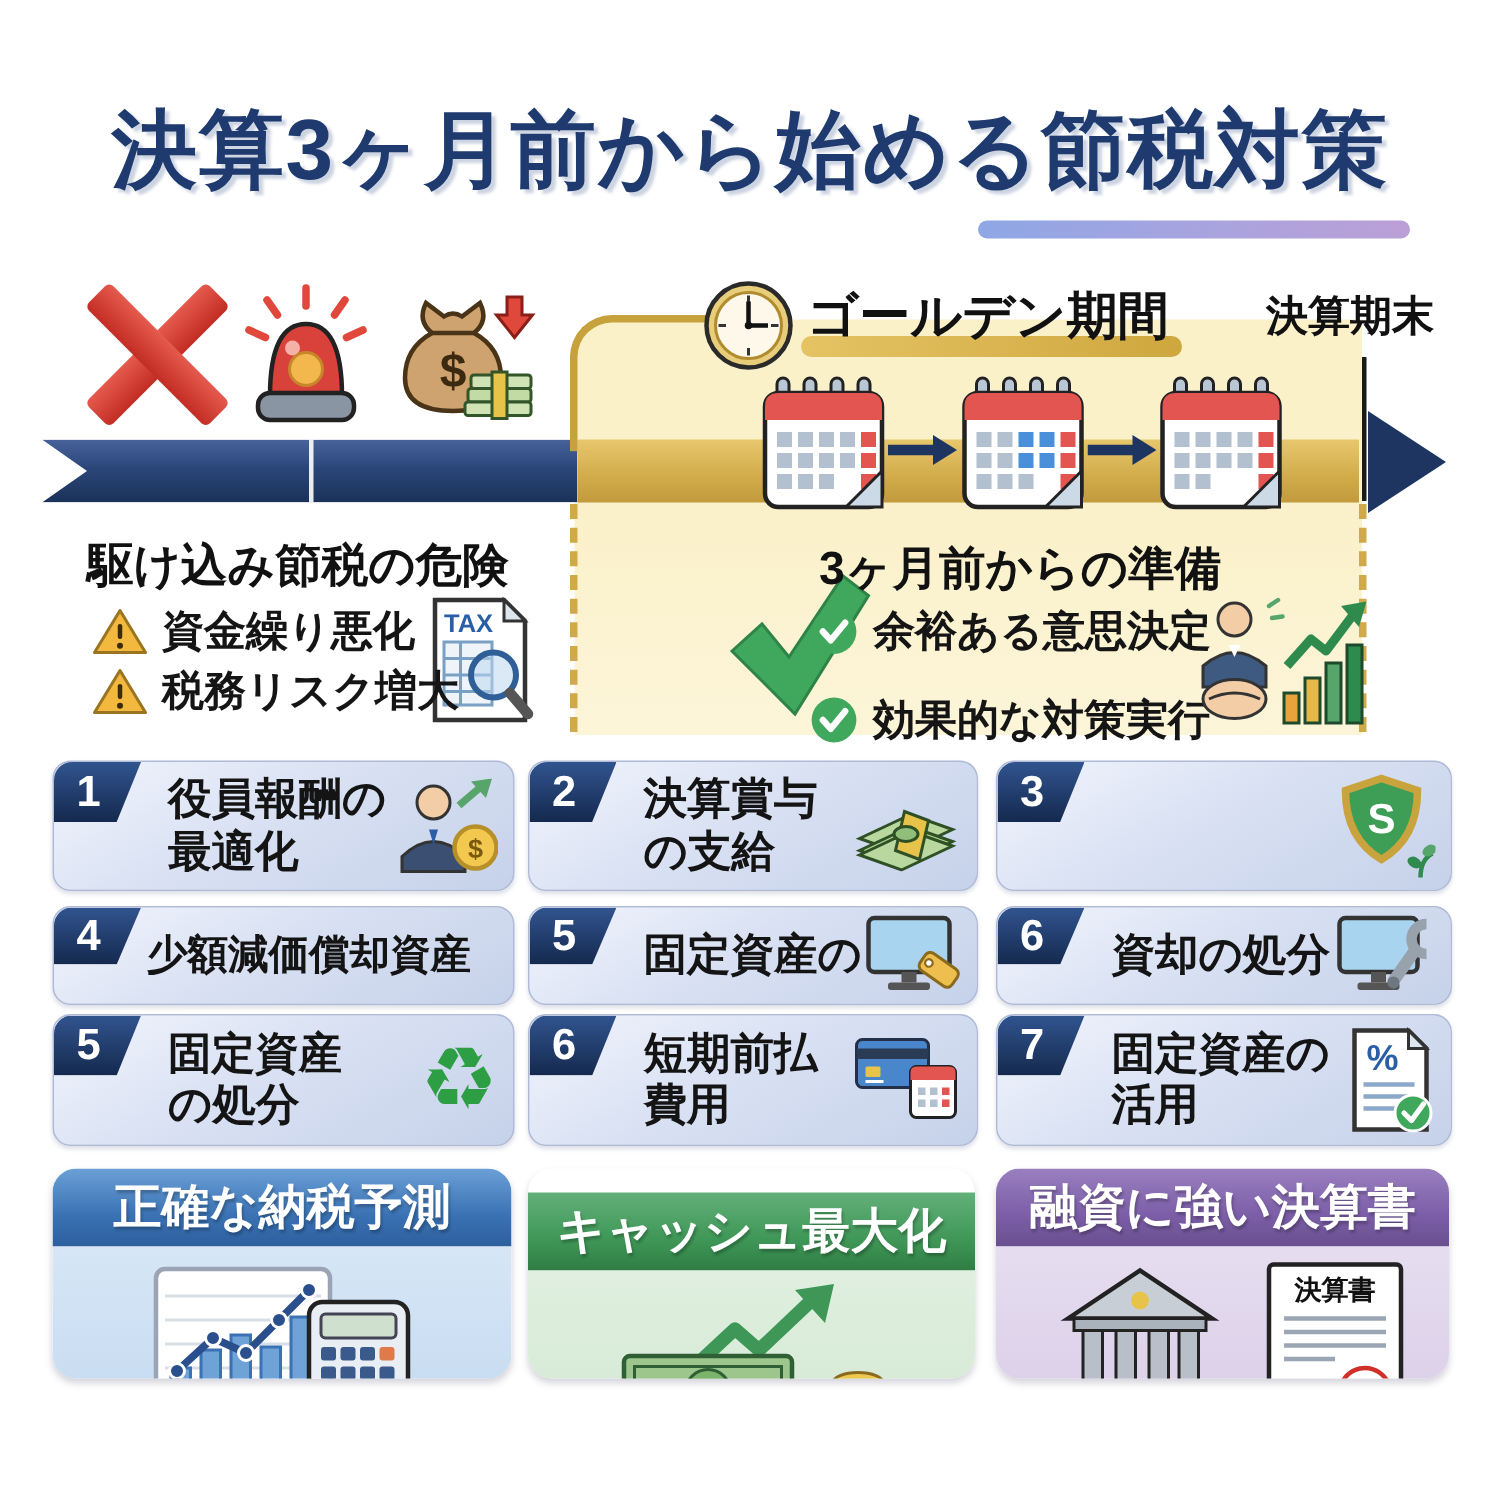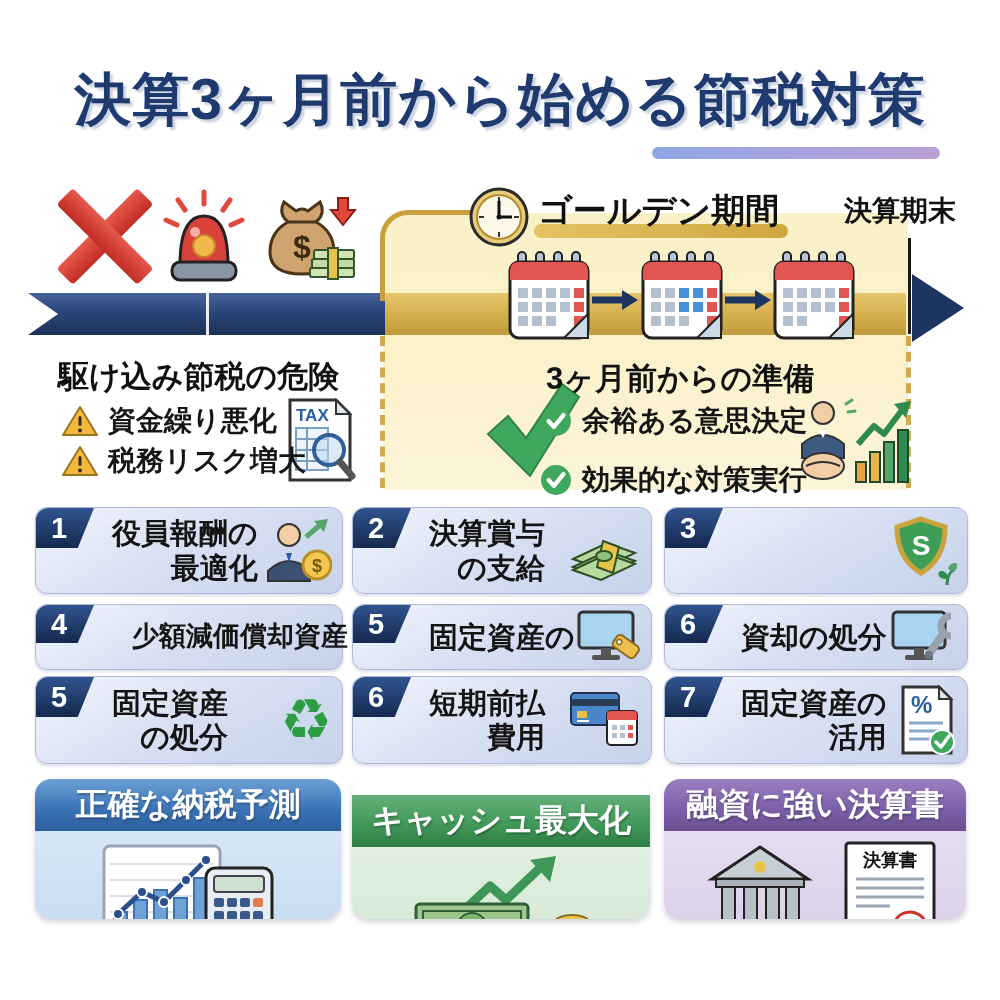--- a/index.html
+++ b/index.html
@@ -45,22 +45,22 @@
   .brow{display:flex;align-items:center;gap:10px;z-index:4;}
   .brow span{font-size:28px;font-weight:700;color:#151515;white-space:nowrap;}
 
   
   .scard{border-radius:12px;border:1px solid #aebad6;z-index:2;
     background:linear-gradient(150deg,#f1f5fc 0%,#d9e1f3 45%,#c6d2ea 100%);
     box-shadow:0 2px 3px rgba(60,80,120,.18);display:flex;align-items:center;}
   .badge{position:absolute;left:0;top:0;width:58px;height:40px;display:flex;align-items:center;
     border-top-left-radius:12px;clip-path:polygon(0 0,100% 0,72% 100%,0 100%);
     background:linear-gradient(180deg,#31548f,#14294e);color:#fff;font-size:29px;font-weight:800;padding-left:15px;box-sizing:border-box;}
-  .stext{margin-left:76px;font-size:29px;font-weight:700;color:#141414;line-height:1.18;white-space:nowrap;text-align:right;}
-  .stext.tight{margin-left:96px;font-size:27px;}
+  .stext{margin-left:76px;font-size:29px;font-weight:700;color:#141414;line-height:1.18;white-space:nowrap;}
+  .stext.tight{margin-left:62px;font-size:27px;}
   .sicon{position:absolute;right:10px;top:50%;transform:translateY(-50%);}
   .recycle-glyph{font-size:58px;font-weight:bold;color:#2e9e44;line-height:1;}
 
   
   .bcard{top:779px;height:140px;border-radius:16px;overflow:hidden;z-index:2;
     box-shadow:0 3px 5px rgba(80,80,110,.25);}
   .bhead{height:52px;display:flex;align-items:center;justify-content:center;color:#fff;
     font-size:32px;font-weight:800;text-shadow:1px 2px 2px rgba(0,0,0,.25);}
   .bbody{height:130px;display:flex;align-items:center;justify-content:center;}
   .bh-blue{background:linear-gradient(180deg,#6ba0d6 0%,#3a72b4 60%,#2d5f9e 100%);}

